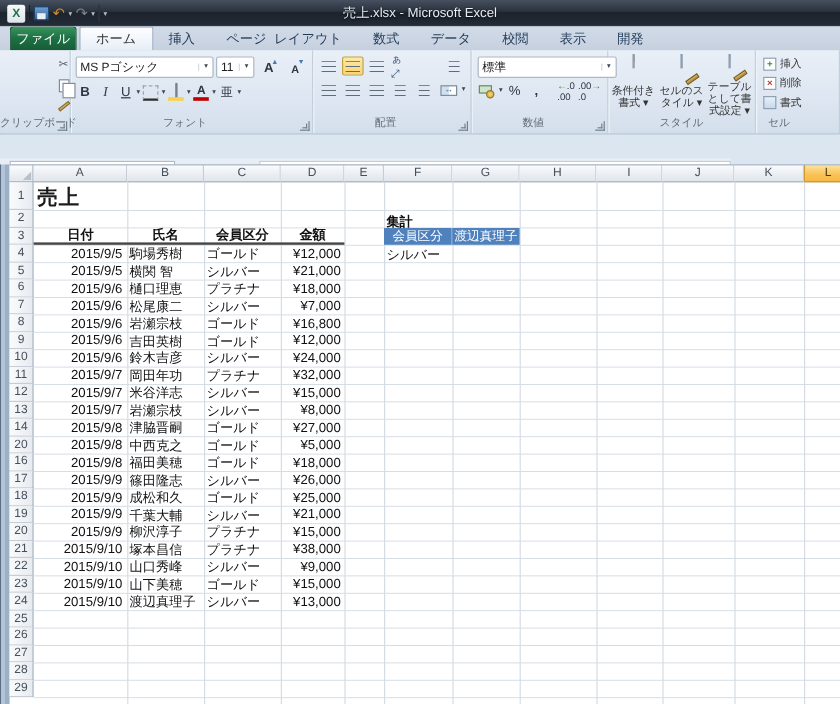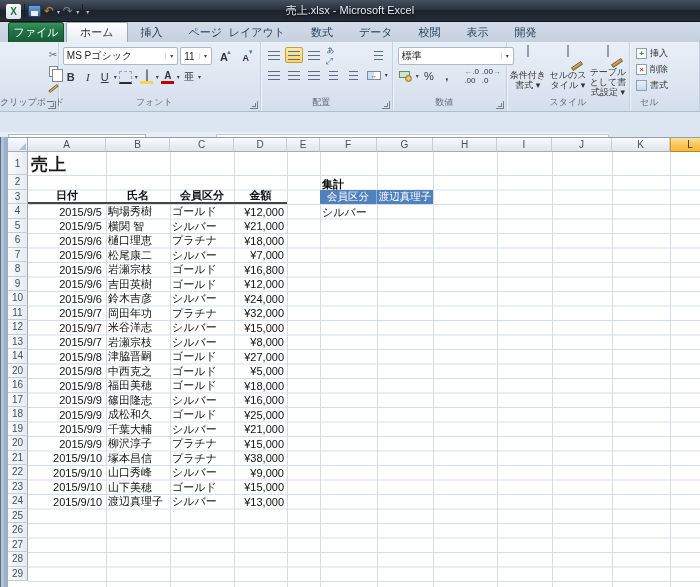--- a/index.html
+++ b/index.html
@@ -554,21 +554,21 @@
           <div class="td c-date">2015/9/8</div>
           <div class="td c-name">福田美穂</div>
           <div class="td c-type">ゴールド</div>
           <div class="td c-amt">¥18,000</div>
         </div>
 
         <div class="tr">
           <div class="td c-date">2015/9/9</div>
           <div class="td c-name">篠田隆志</div>
           <div class="td c-type">シルバー</div>
-          <div class="td c-amt">¥16,000</div>
+          <div class="td c-amt">¥26,000</div>
         </div>
 
         <div class="tr">
           <div class="td c-date">2015/9/9</div>
           <div class="td c-name">成松和久</div>
           <div class="td c-type">ゴールド</div>
           <div class="td c-amt">¥25,000</div>
         </div>
 
         <div class="tr">

